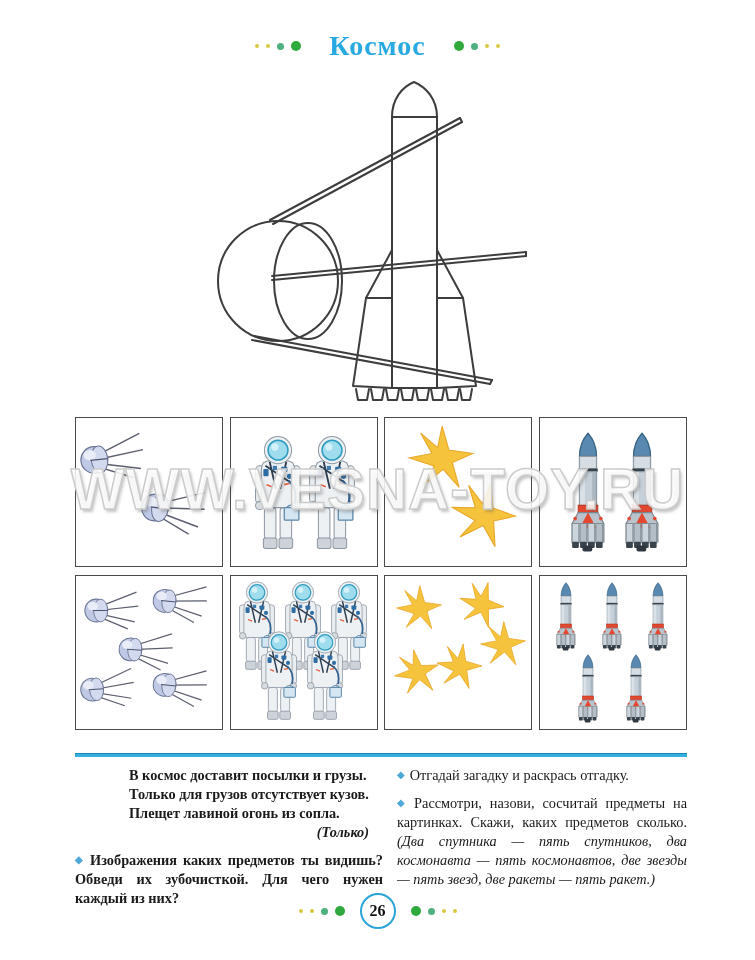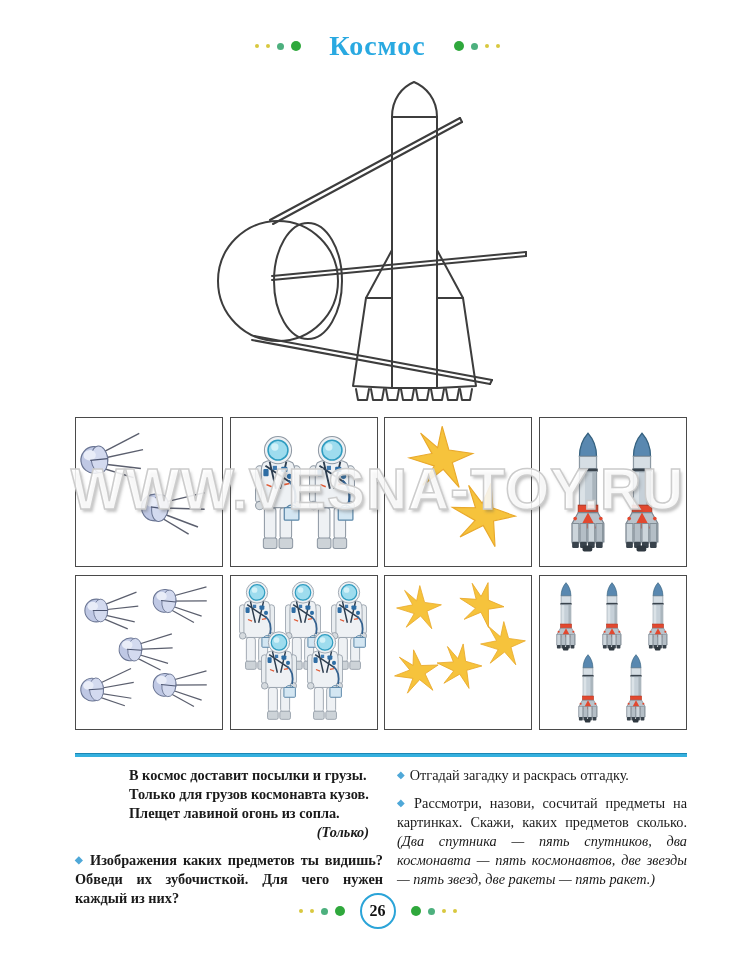--- a/index.html
+++ b/index.html
@@ -295,21 +295,21 @@
     </div>
 
   <div class="watermark">WWW.VESNA-TOY.RU</div>
 
   <div class="bottom">
     <div class="rule"></div>
     <div class="cols">
       <div class="col col-left">
         <div class="riddle">
           <div class="riddle-line">В космос доставит посылки и грузы.</div>
-          <div class="riddle-line">Только для грузов космонавта кузов.</div>
+          <div class="riddle-line">Только для грузов отсутствует кузов.</div>
           <div class="riddle-line">Плещет лавиной огонь из сопла.</div>
           <div class="riddle-answer">(Только)</div>
         </div>
         <div class="task">
           <span class="bullet">◆</span><span>Изображения каких предметов ты видишь? Обведи их зубочисткой. Для чего нужен каждый из них?</span>
         </div>
       </div>
       <div class="col col-right">
         <div>
           <span class="bullet">◆</span><span>Отгадай загадку и раскрась отгадку.</span>

